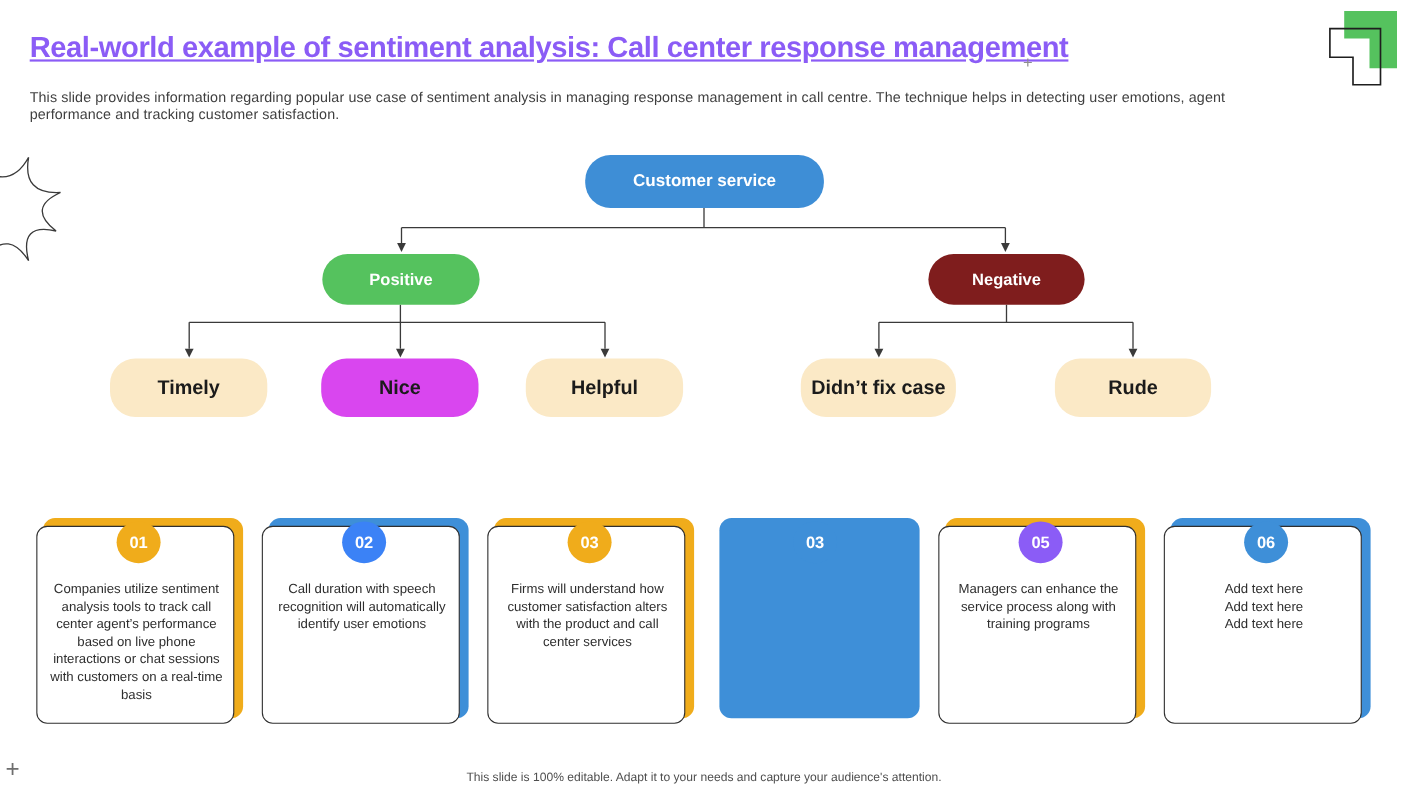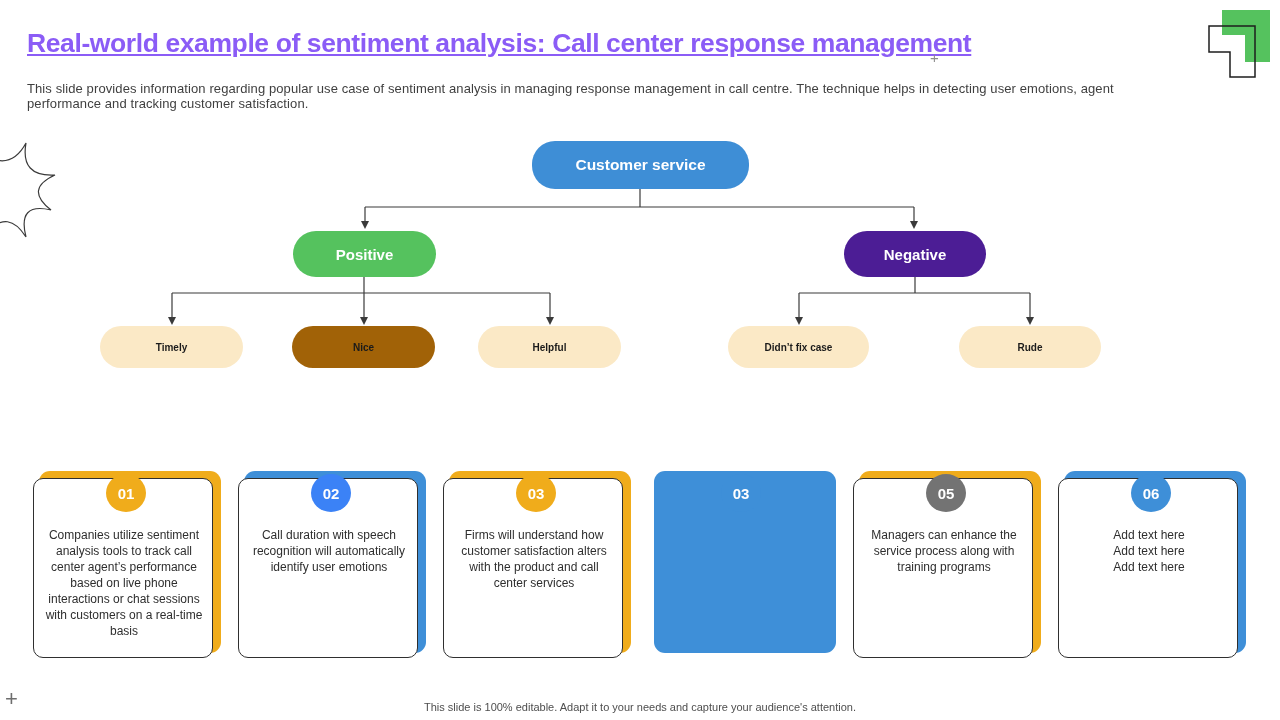--- a/index.html
+++ b/index.html
@@ -8,21 +8,21 @@
   .title{position:absolute;left:27px;top:28px;width:1120px;font-size:26.5px;font-weight:700;
          color:#8b5cf6;letter-spacing:-0.4px;text-decoration:underline;}
   .subtitle{position:absolute;left:27px;top:81px;width:1130px;font-size:13px;color:#3f3f3f;
          letter-spacing:0.1px;}
   .pill{position:absolute;display:flex;align-items:center;justify-content:center;
         border-radius:23px;font-weight:700;text-align:center;}
   .pill.root{left:532px;top:141px;width:217px;height:48px;color:#fff;font-size:15.5px;}
   .pill.branch{top:231px;height:46px;color:#fff;font-size:15px;}
   .pill.branch.pos{left:293px;width:143px;}
   .pill.branch.neg{left:844px;width:142px;}
-  .pill.leaf{top:326px;height:42px;font-size:10px;color:#1b1b1b;}
+  .pill.leaf{top:326px;height:53px;font-size:18px;color:#1b1b1b;}
   .leaf.l1{left:100px;width:143px;}
   .leaf.l2{left:292px;width:143px;}
   .leaf.l3{left:478px;width:143px;}
   .leaf.l4{left:728px;width:141px;}
   .leaf.l5{left:959px;width:142px;}
   .connectors{position:absolute;left:0;top:0;pointer-events:none;}
   .card{position:absolute;top:471px;width:190px;height:192px;}
   .card .back{position:absolute;left:6px;top:0;width:182px;height:182px;border-radius:11px;}
   .card .front{position:absolute;left:0;top:7px;width:180px;height:180px;background:#fff;
         border:1.4px solid #2f2f2f;border-radius:10px;box-sizing:border-box;}
@@ -79,24 +79,24 @@
       <polygon points="360,317 368,317 364,325"></polygon>
       <polygon points="546,317 554,317 550,325"></polygon>
       <polygon points="795,317 803,317 799,325"></polygon>
       <polygon points="1026,317 1034,317 1030,325"></polygon>
     </g>
   </svg>
 
   <div class="pill root" style="background-color: rgb(62, 142, 214);">Customer service</div>
 
   <div class="pill branch pos" style="background-color: rgb(85, 194, 94);">Positive</div>
-  <div class="pill branch neg" style="background-color: #4c1d95; text-align: right;">Negative</div>
+  <div class="pill branch neg" style="background-color: #7f1d1d; text-align: right;">Negative</div>
 
   <div class="pill leaf l1" style="background-color: rgb(251, 233, 198);">Timely</div>
-  <div class="pill leaf l2" style="background-color: #a16207;">Nice</div>
+  <div class="pill leaf l2" style="background-color: #d946ef;">Nice</div>
   <div class="pill leaf l3" style="background-color: rgb(251, 233, 198);">Helpful</div>
   <div class="pill leaf l4" style="background-color: rgb(251, 233, 198);">Didn’t fix case</div>
   <div class="pill leaf l5" style="background-color: rgb(251, 233, 198);">Rude</div>
 
   <div class="card c1">
     <div class="back" style="background-color: rgb(240, 172, 27);"></div>
     <div class="front">
       <div class="cardtext">Companies utilize sentiment analysis tools to track call center agent’s performance  based on live phone interactions or chat sessions with customers on a real-time basis</div>
     </div>
     <div class="badge" style="background-color: rgb(240, 172, 27);">01</div>
@@ -121,21 +121,21 @@
   <div class="card c4">
     <div class="back" style="background-color: rgb(62, 143, 216);"></div>
     <div class="badge" style="background-color: rgb(62, 143, 216);">03</div>
   </div>
 
   <div class="card c5">
     <div class="back" style="background-color: rgb(240, 172, 27);"></div>
     <div class="front">
       <div class="cardtext">Managers can enhance the service process along with training programs</div>
     </div>
-    <div class="badge" style="background-color: #737373;">05</div>
+    <div class="badge" style="background-color: #8b5cf6;">05</div>
   </div>
 
   <div class="card c6">
     <div class="back" style="background-color: rgb(62, 143, 216);"></div>
     <div class="front">
       <div class="cardtext">Add text here
 Add text here
 Add text here</div>
     </div>
     <div class="badge" style="background-color: rgb(62, 143, 216);">06</div>

